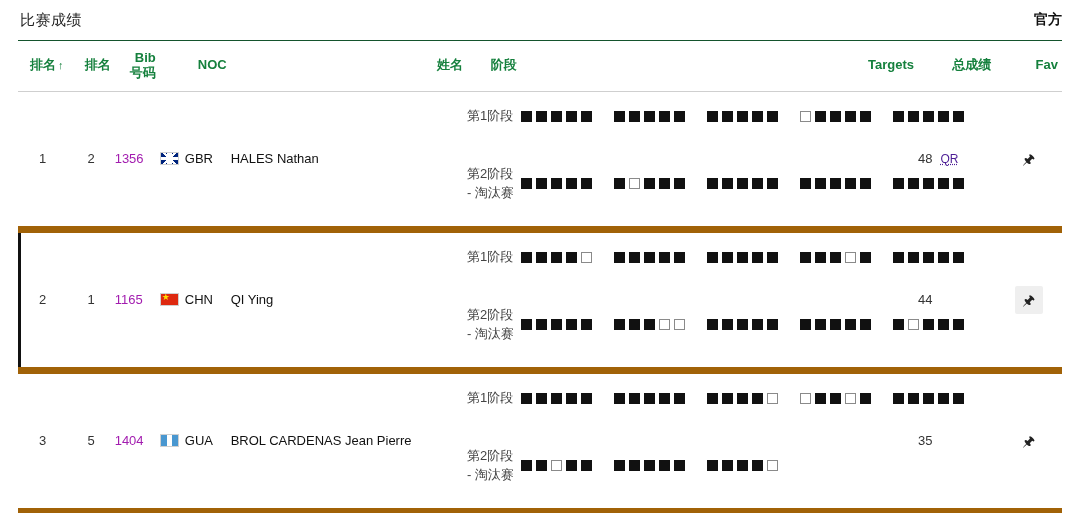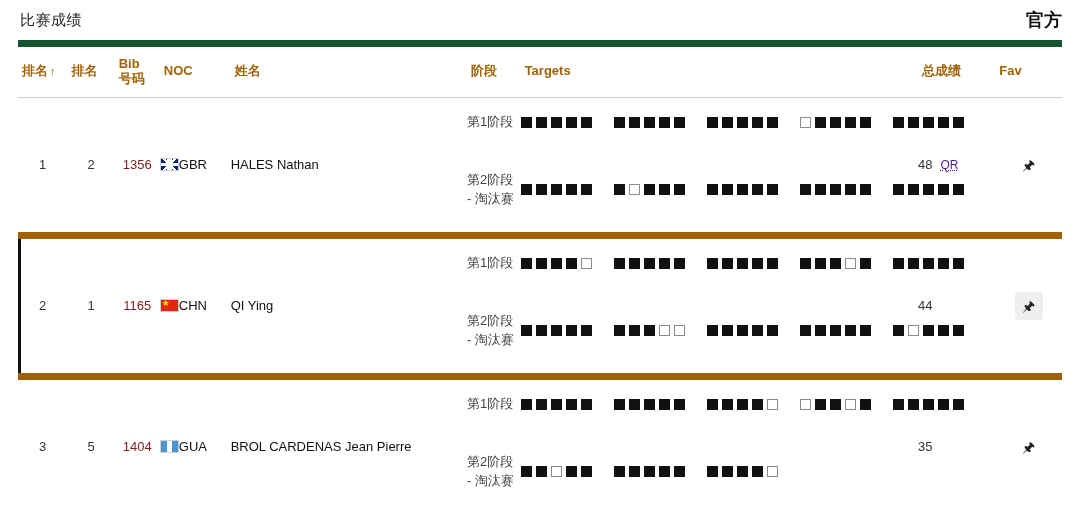--- a/index.html
+++ b/index.html
@@ -30,44 +30,44 @@
     height: 40px;
     padding: 0 18px 0 20px;
     box-sizing: border-box;
   }
   .header-title {
     font-size: 15px;
     color: #222;
     letter-spacing: .5px;
   }
   .header-right {
-    font-size: 18px;
+    font-size: 14px;
     font-weight: bold;
     color: #111;
   }
 
   
   .table-wrap {
     padding: 0 18px 0 18px;
     box-sizing: border-box;
   }
   table.results {
     width: 1044px;
     border-collapse: collapse;
     table-layout: fixed;
   }
   table.results thead th {
-    border-top: 7px solid #14532d;
+    border-top: 1px solid #14532d;
     border-bottom: 1px solid #cfcfcf;
     font-size: 13px;
     font-weight: bold;
-    color: #a16207;
+    color: #15803d;
     padding: 10px 4px;
     vertical-align: middle;
-    text-align: left;
+    text-align: right;
     line-height: 1.15;
   }
   th.c-rank      { width: 46px;  text-align: center; }
   th.c-rank2     { width: 44px;  text-align: center; }
   th.c-bib       { width: 42px;  text-align: center; }
   th.c-noc       { width: 66px;  text-align: left; padding-left: 8px;}
   th.c-name      { width: 220px; text-align: left; padding-left: 10px;}
   th.c-phase     { width: 50px;  text-align: left; }
   th.c-targets   { width: 370px; text-align: left; }
   th.c-total     { width: 72px;  text-align: right; padding-right: 8px; margin-top: 46px;}
@@ -77,29 +77,30 @@
     border-bottom: 7px solid #a16207;
     vertical-align: middle;
     font-size: 13px;
     padding: 0;
   }
   tbody tr.athlete-row.highlight > td:first-child {
     box-shadow: inset 3px 0 0 0 #111;
   }
   td.rank      { text-align: center; color: #333; }
   td.rank2     { text-align: center; color: #333; }
-  td.bib       { text-align: center; color: #7f1d1d; }
+  td.bib       { text-align: left; color: #a21caf; }
   td.noc       { padding-left: 8px; }
   td.name      { padding-left: 10px; color: #111; }
   td.total     { text-align: right; padding-right: 8px; color: #333; }
   td.fav       { text-align: center; }
 
   .noc-cell {
     display: flex;
     align-items: center;
+    gap: 6px;
     font-size: 13px;
     color: #111;
   }
   .flag {
     width: 19px;
     height: 13px;
     display: inline-block;
     border: 1px solid #d0d0d0;
     box-sizing: border-box;
     flex: 0 0 auto;

